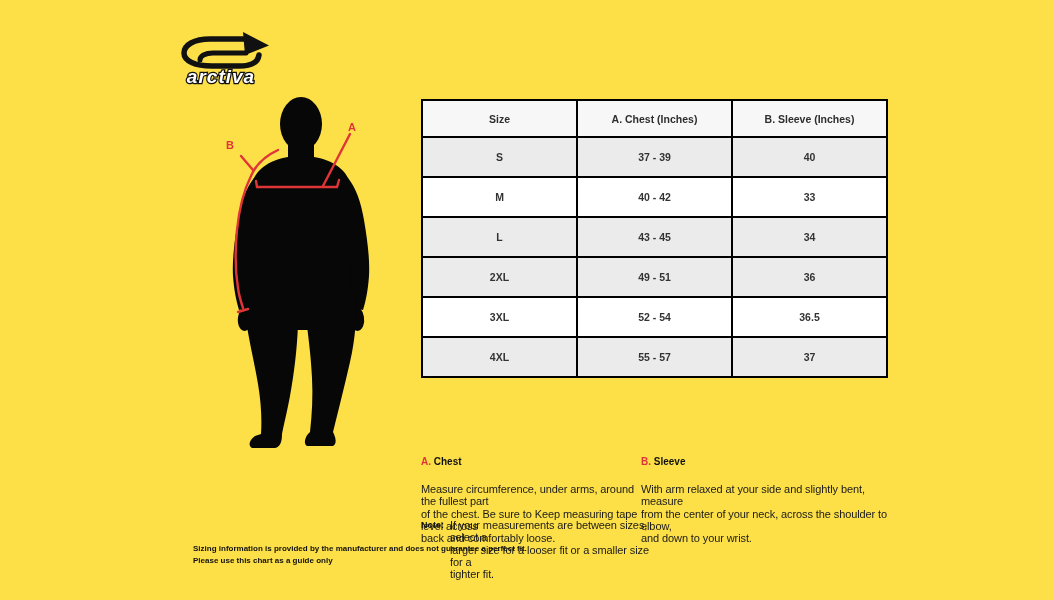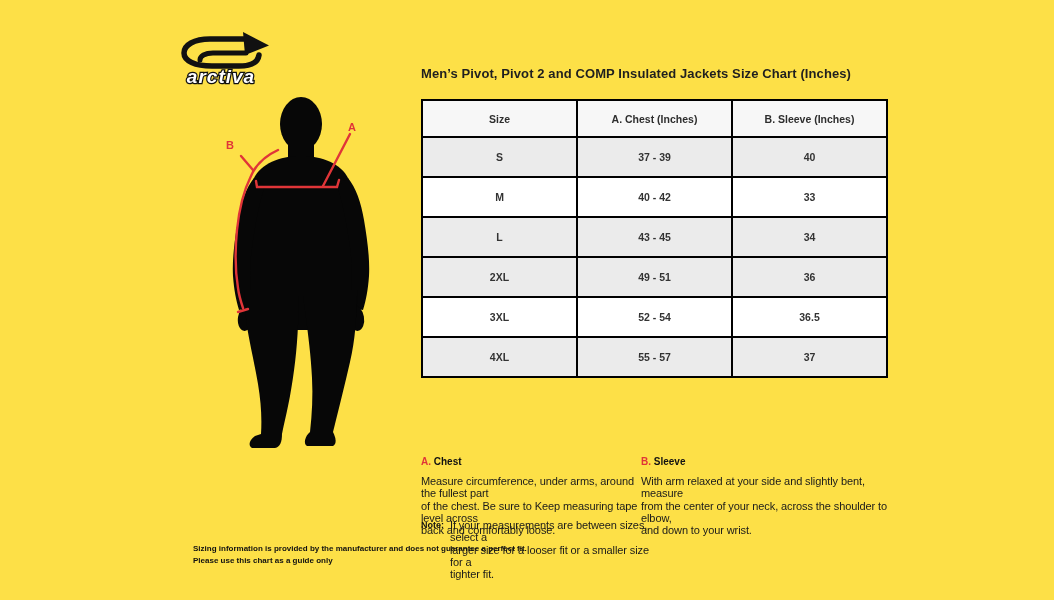--- a/index.html
+++ b/index.html
@@ -39,21 +39,21 @@
     font-weight: bold; padding: 0;
   }
   table.size-chart th { height: 35px; background: var(--header-bg, #f7f7f7); color: #2e2e2e; }
   table.size-chart td { height: 38px; background: #ffffff; }
   table.size-chart tr.alt td { background: var(--row-alt, #ebebeb); }
 
   
   .note-col { position: absolute; top: 456px; }
   #chest-note { left: 421px; width: 225px; }
   #sleeve-note { left: 641px; width: 250px; }
-  .note-head { font-size: 10px; font-weight: bold; color: #111; margin-bottom: 8px; }
+  .note-head { font-size: 10px; font-weight: bold; color: #111; margin-bottom: 16px; }
   .note-head .red { color: var(--accent, #e03538); }
   .note-body {
     font-size: 11px; line-height: 12.3px; color: #1a1a1a; white-space: pre-line;
     letter-spacing: -0.1px;
   }
   #fit-note { position: absolute; left: 421px; top: 519px; width: 240px; display: flex; }
   .note-label { font-size: 9px; line-height: 12.3px; font-weight: bold; color: #111; margin-right: 6px; white-space: nowrap; }
 
   
   #disclaimer {
@@ -98,21 +98,20 @@
         <path d="M23 222 L33 219"></path>
         <path d="M26 66 L38 80"></path>
         <path d="M41 91 L42 97 L122 97 L124 90"></path>
         <path d="M108 96 L135 44"></path>
       </g>
     </svg>
     <span id="label-a" class="callout-label">A</span>
     <span id="label-b" class="callout-label">B</span>
   </div>
 
-  <div id="chart-title">Men’s Pivot, Pivot 2 and COMP Insulated Jackets Size Chart (Inches)</div>
 
   <div id="table-wrap">
     <table class="size-chart">
       <thead>
         <tr>
           <th>Size</th>
           <th>A. Chest (Inches)</th>
           <th>B. Sleeve (Inches)</th>
         </tr>
       </thead>

